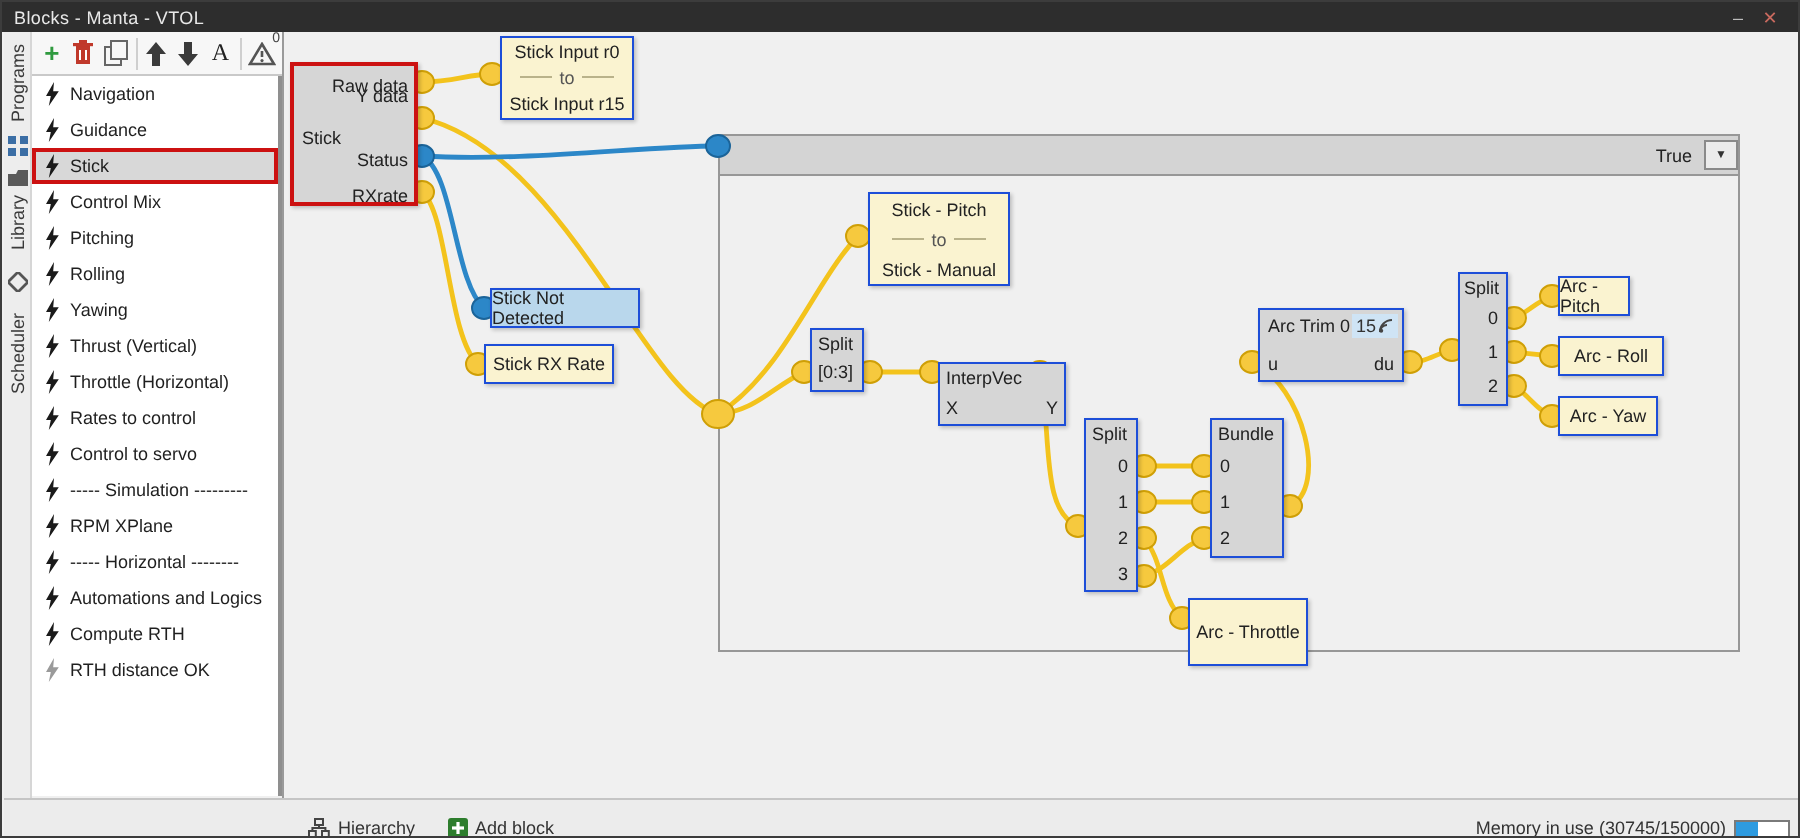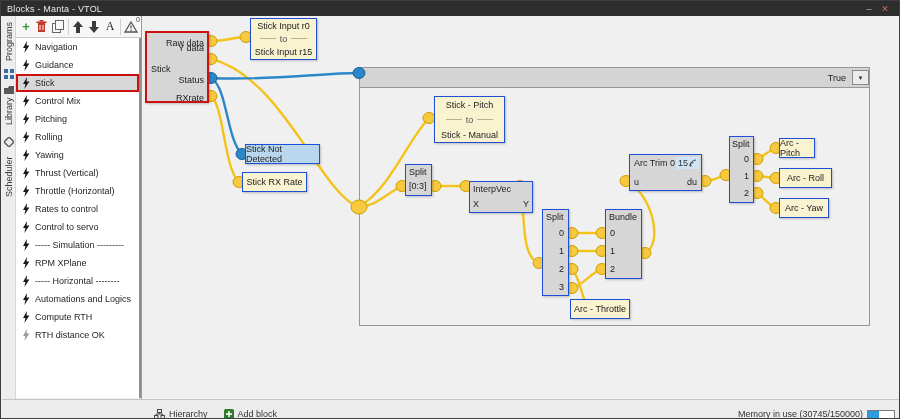--- a/index.html
+++ b/index.html
@@ -384,21 +384,21 @@
       <span class="abs" style="right:4px; top:72px;">3</span>
     </div>
 
     <div class="blk" style="left:463px; top:193px; width:37px; height:70px;">
       <span class="abs" style="left:3px; top:2px;">Bundle</span>
       <span class="abs" style="left:4px; top:18px;">0</span>
       <span class="abs" style="left:4px; top:36px;">1</span>
       <span class="abs" style="left:4px; top:54px;">2</span>
     </div>
 
-    <div class="blk cream" style="left:428px; top:283px; width:60px; height:20px;">
+    <div class="blk cream" style="left:452px; top:283px; width:60px; height:34px;">
       <div class="lbl-c">Arc - Throttle</div>
     </div>
 
     <div class="blk" style="left:487px; top:138px; width:73px; height:37px;">
       <span class="abs" style="left:4px; top:3px;">Arc Trim 0</span>
       <span class="badge">
           <span>15</span>
           <svg width="8" height="8">
             <path d="M1,7 a6,6 0 0 1 6,-6" fill="none" stroke="#444" stroke-width="1"></path>
             <path d="M1,7 a3.5,3.5 0 0 1 3.5,-3.5" fill="none" stroke="#444" stroke-width="1"></path>

